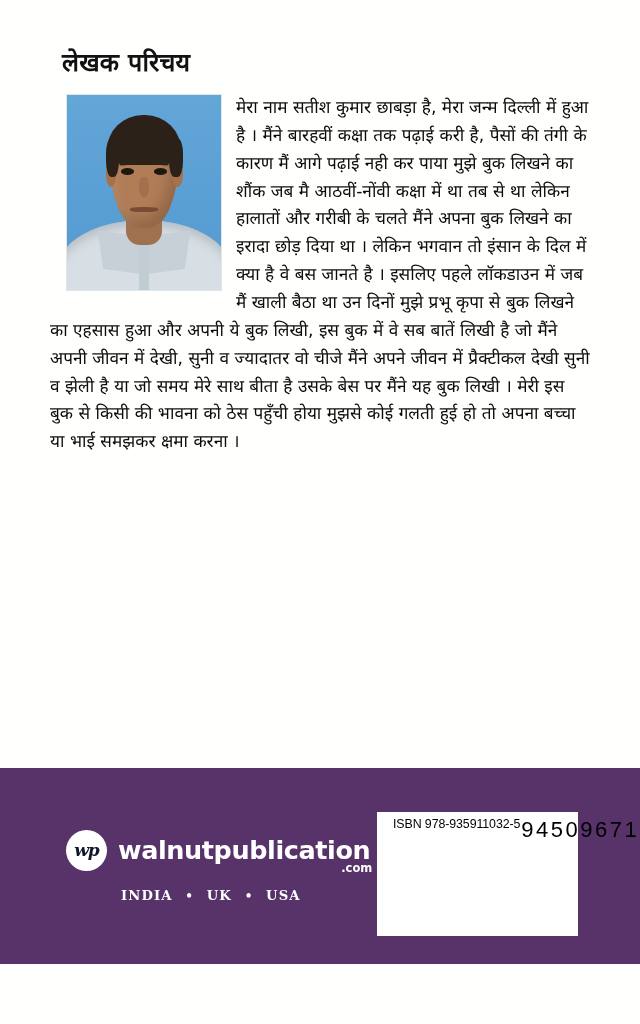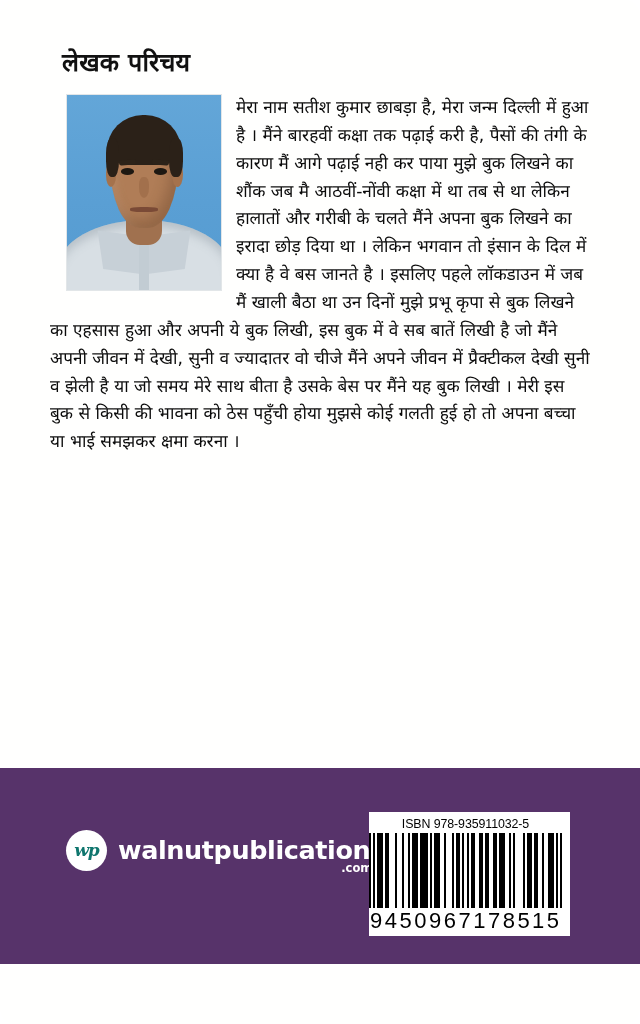--- a/index.html
+++ b/index.html
@@ -219,21 +219,21 @@
     display: flex;
     align-items: center;
     justify-content: center;
     flex: 0 0 auto;
   }
   .pub-mark span {
     font-family: "DejaVu Serif", serif;
     font-style: italic;
     font-weight: 700;
     font-size: 17px;
-    color: #0f766e;
+    color: #0f172a;
     letter-spacing: -1px;
     transform: translateY(-1px);
   }
   .pub-name {
     font-family: "DejaVu Sans", sans-serif;
     font-weight: 700;
     font-size: 25.5px;
     color: #ffffff;
     letter-spacing: -0.4px;
     line-height: 1;
@@ -260,29 +260,29 @@
     white-space: nowrap;
   }
   .pub-countries .sep {
     padding: 0 7px;
     font-size: 12px;
   }
 
   
   .barcode-box {
     position: absolute;
-    left: 369px;
+    left: 377px;
     top: 44px;
     width: 201px;
     height: 124px;
     background: #ffffff;
     box-sizing: border-box;
-    padding: 5px 8px 4px 0;
+    padding: 5px 8px 4px 16px;
     display: flex;
-    flex-direction: column;
+    flex-direction: row;
   }
   .isbn-text {
     font-family: "Liberation Sans", sans-serif;
     font-size: 12.4px;
     color: #000000;
     text-align: center;
     letter-spacing: -0.1px;
     line-height: 1.15;
     white-space: nowrap;
   }
@@ -355,20 +355,27 @@
     <div class="publisher">
       <div class="pub-row">
         <div class="pub-mark">
           <span>wp</span>
         </div>
         <div class="pub-name">
           <span>walnutpublication</span>
           <span class="pub-dotcom">.com</span>
         </div>
       </div>
+      <div class="pub-countries">
+        <span>INDIA</span>
+        <span class="sep">•</span>
+        <span>UK</span>
+        <span class="sep">•</span>
+        <span>USA</span>
+      </div>
     </div>
 
     <div class="barcode-box">
       <div class="isbn-text">ISBN 978-935911032-5</div>
       <div class="bars">
           <i style="width: 1.05263%;"></i>
           <i style="width: 1.05263%; background: transparent;"></i>
           <i style="width: 1.05263%;"></i>
           <i style="width: 1.05263%; background: transparent;"></i>
           <i style="width: 3.15789%;"></i>

